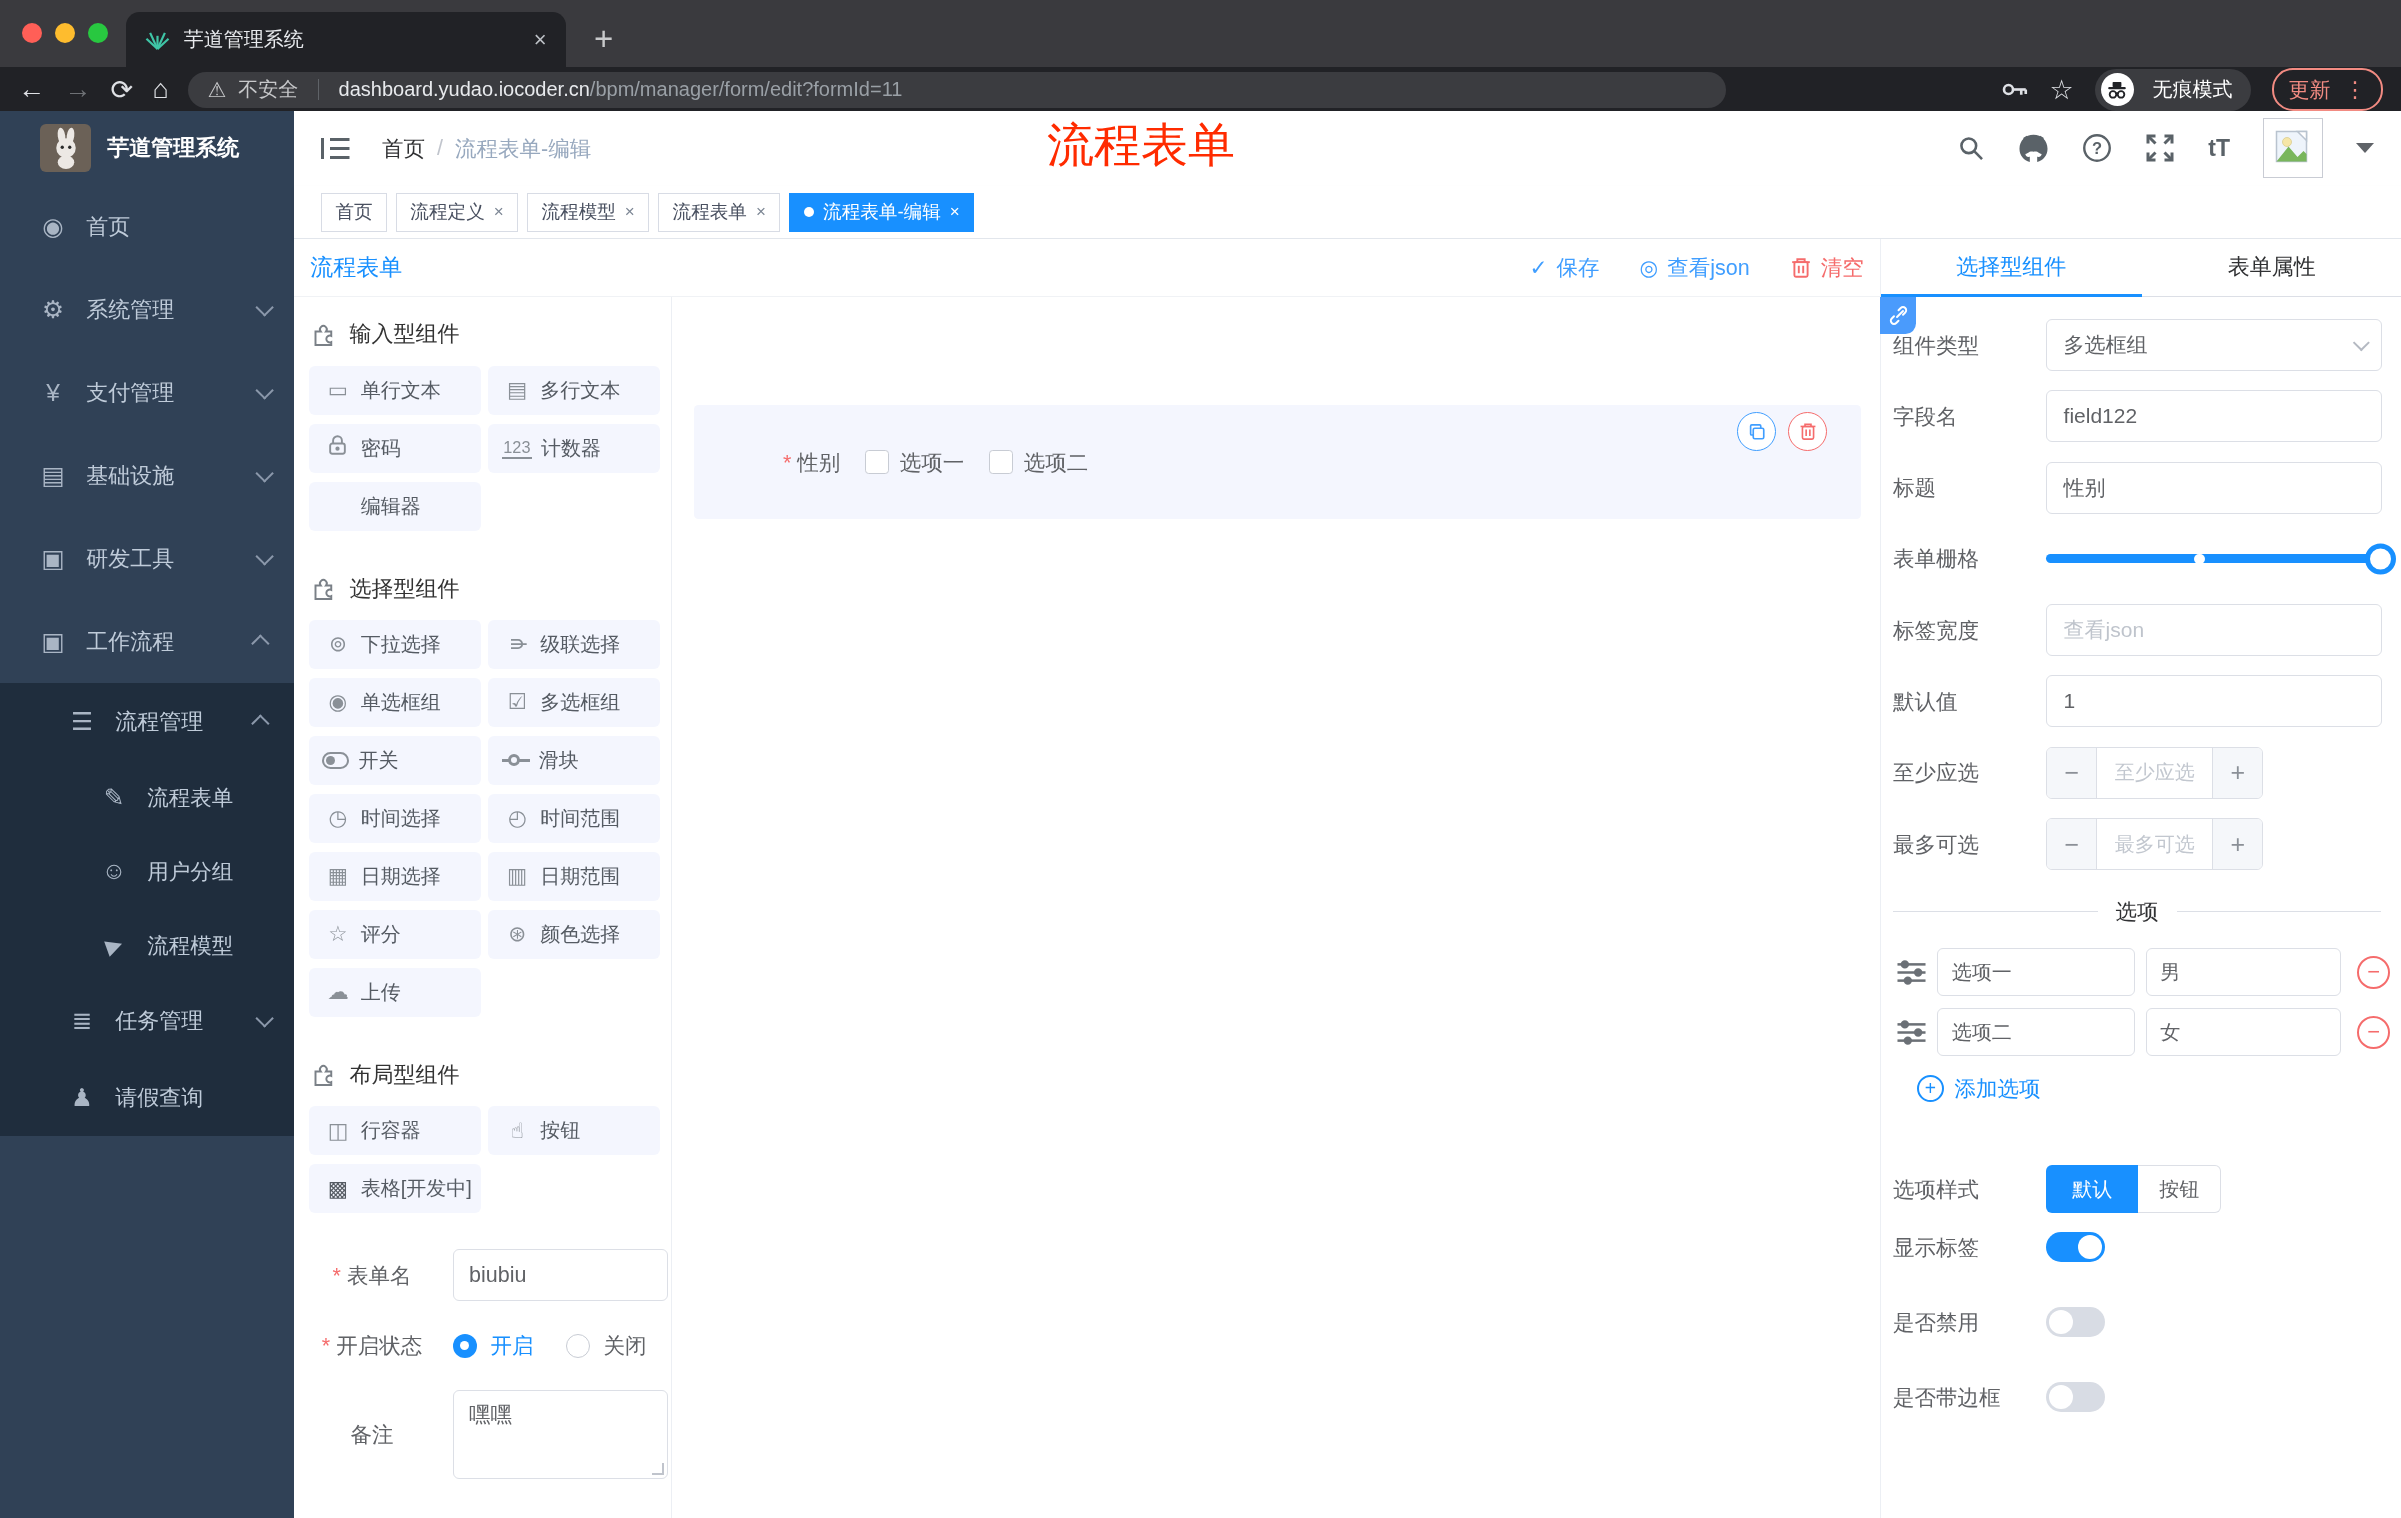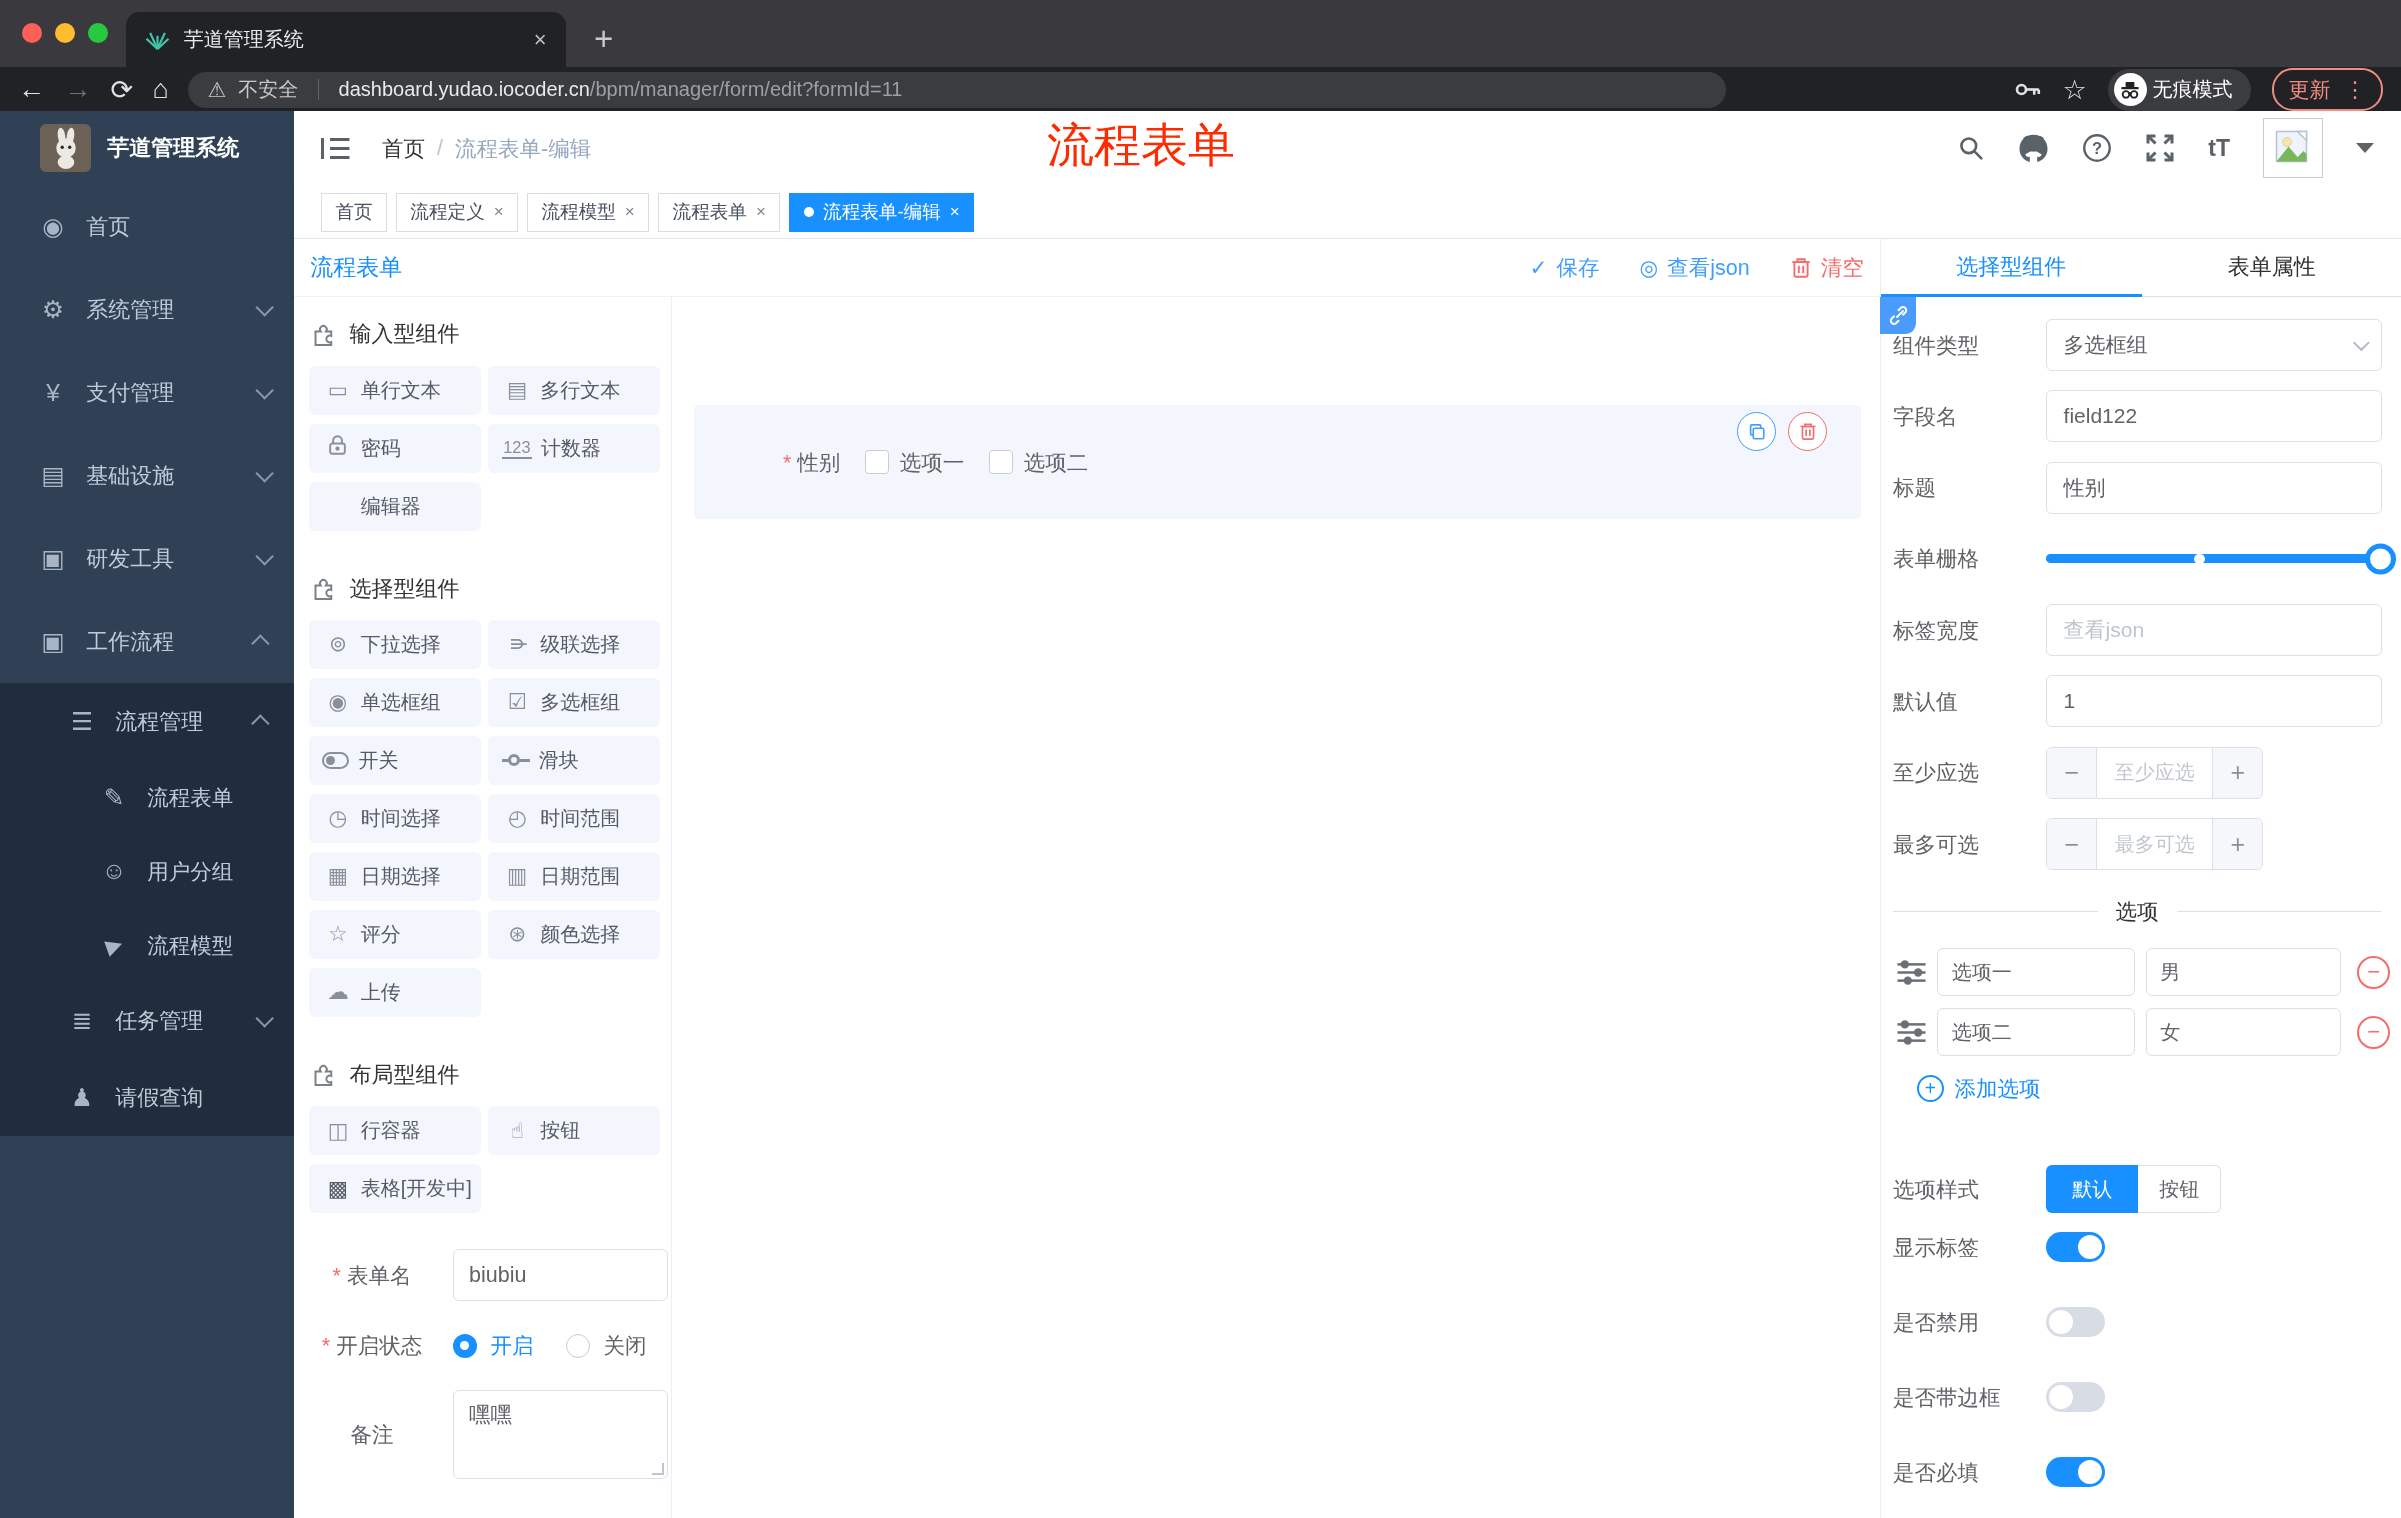--- a/index.html
+++ b/index.html
@@ -19,21 +19,21 @@
   .navrow{position:absolute;top:67px;left:0;width:100%;height:45px;background:#212226;
           display:flex;align-items:center;padding:0 18px;box-sizing:border-box;gap:19.3px}
   .nbtn{font-size:27px;color:#dfe1e5}
   .nbtn.dis{color:#6e7175}
   .urlpill{height:36px;background:#3b3c40;border-radius:18px;display:flex;align-items:center;
            padding:0 19.3px;width:1538px;box-sizing:border-box;font-size:20px;color:#9aa0a6;gap:12px}
   .urlsep{width:1.5px;height:21px;background:#5f6368;margin:0 7.4px}
   .urlhost{color:#e8eaed}
   .chrome-right{display:flex;align-items:center;gap:21px;margin-left:auto}
   .incog{height:42px;background:#3b3c40;border-radius:21px;display:flex;align-items:center;
-         gap:6px;padding:0 18px 0 6px;color:#fff;font-size:20px}
+         gap:19px;padding:0 18px 0 6px;color:#fff;font-size:20px}
   .incog-c{width:33px;height:33px;border-radius:50%;background:#fff;display:flex;align-items:center;justify-content:center}
   .updpill{height:39px;border:2.2px solid #f28b82;border-radius:21px;color:#f28b82;display:flex;
            align-items:center;gap:13.4px;padding:0 15px;font-size:21px}
 
   
   .sidebar{position:absolute;left:0;top:111px;width:294px;height:1407px;background:#304156;color:#bfcbd9}
   .logo{height:74px;display:flex;align-items:center;padding-left:40px;gap:16.3px}
   .logo-box{width:51px;height:48px;background:#6b6157;border-radius:6px;display:flex;align-items:center;justify-content:center;overflow:hidden}
   .logo-title{color:#fff;font-size:22px;font-weight:bold}
   .s-item{height:83px;display:flex;align-items:center;padding:0 25px 0 36px;font-size:22px;box-sizing:border-box}
@@ -749,18 +749,14 @@
     <span class="sw on"></span>
   </div>
   <div class="i-row sw-row">
     <span class="i-label">是否禁用</span>
     <span class="sw off"></span>
   </div>
   <div class="i-row sw-row">
     <span class="i-label">是否带边框</span>
     <span class="sw off"></span>
   </div>
-  <div class="i-row sw-row">
-    <span class="i-label">是否必填</span>
-    <span class="sw on"></span>
-  </div>
 </div>
 
 
 </body></html>

